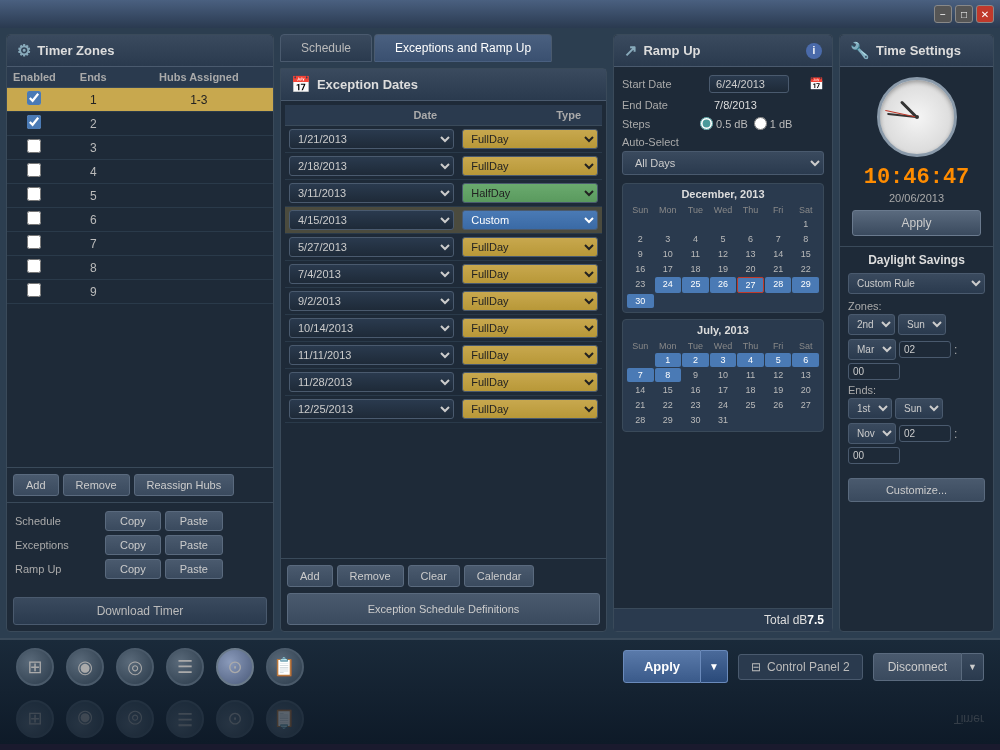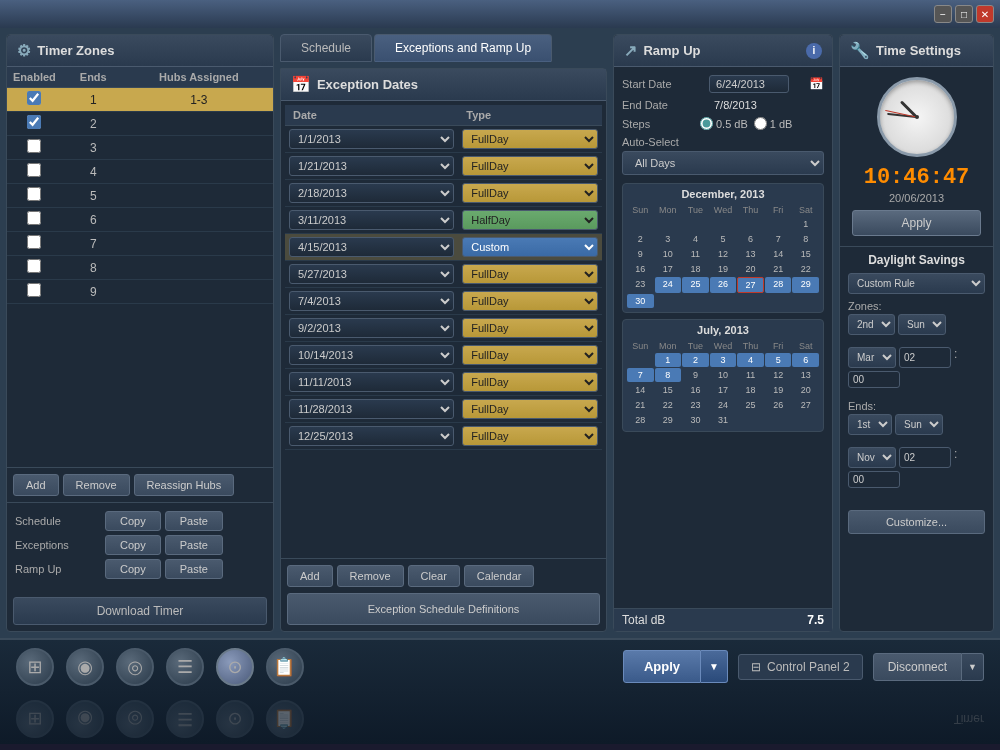--- a/index.html
+++ b/index.html
@@ -207,22 +207,22 @@
       overflow-y: auto;
       padding: 4px;
     }
     .exception-table table {
       width: 100%;
       border-collapse: collapse;
     }
     .exception-table th {
       background: #2a3a4e;
       color: #aaa;
-      padding: 4px 8px;
-      text-align: left;
+      padding: 4px 21px;
+      text-align: right;
       font-size: 11px;
       border-bottom: 1px solid #3a4a5a;
     }
     .exception-table td {
       padding: 3px 4px;
       border-bottom: 1px solid #2a3a4a;
     }
     .exception-table tr.selected { background: #c8a84e44; }
 
     .date-select, .type-select {
@@ -376,21 +376,21 @@
       padding: 2px 1px;
       color: #bbb;
       border-radius: 2px;
     }
     .cal-day.empty { color: transparent; }
     .cal-day.highlighted { background: #4a7ab5; color: #fff; border-radius: 2px; }
     .cal-day.today-outline { border: 1px solid #c0392b; }
 
     .total-db {
       display: flex;
-      justify-content: space-between;
+      justify-content: flex-end;
       align-items: center;
       padding: 4px 8px;
       background: #2a3a4e;
       border-top: 1px solid #3a4a5a;
       font-size: 12px;
       color: #ddd;
     }
     .total-db-value { font-weight: bold; color: #fff; }
 
     
@@ -506,22 +506,23 @@
       background: linear-gradient(to bottom, #3a4a5e, #2a3a4e);
       border: 1px solid #4a5a6e;
       color: #ccc;
       padding: 3px 4px;
       border-radius: 3px;
       font-size: 10px;
       cursor: pointer;
     }
     .ds-row {
       display: flex;
+      align-items: center;
       gap: 3px;
-      margin-bottom: 12px;
+      margin-bottom: 4px;
       flex-wrap: wrap;
     }
     .ds-label { color: #aaa; font-size: 11px; width: 100%; margin-bottom: 2px; }
     .time-input {
       background: #1e2a38;
       border: 1px solid #4a5a6e;
       color: #ccc;
       padding: 2px 4px;
       border-radius: 3px;
       font-size: 10px;
@@ -765,32 +766,20 @@
       </div>
       <div class="exception-table">
         <table>
           <thead>
             <tr>
               <th>Date</th>
               <th>Type</th>
             </tr>
           </thead>
           <tbody id="exception-tbody">
-          <tr>
-    <td>
-      <select class="date-select">
-        <option>1/1/2013</option>
-      </select>
-    </td>
-    <td>
-      <select class="type-select fullday">
-        <option>FullDay</option>
-      </select>
-    </td>
-  </tr>
               <tr>
     <td>
       <select class="date-select">
         <option>1/21/2013</option>
       </select>
     </td>
     <td>
       <select class="type-select fullday">
         <option>FullDay</option>
       </select>

